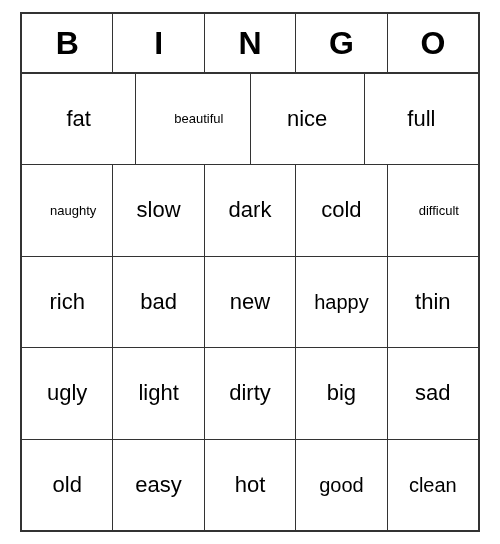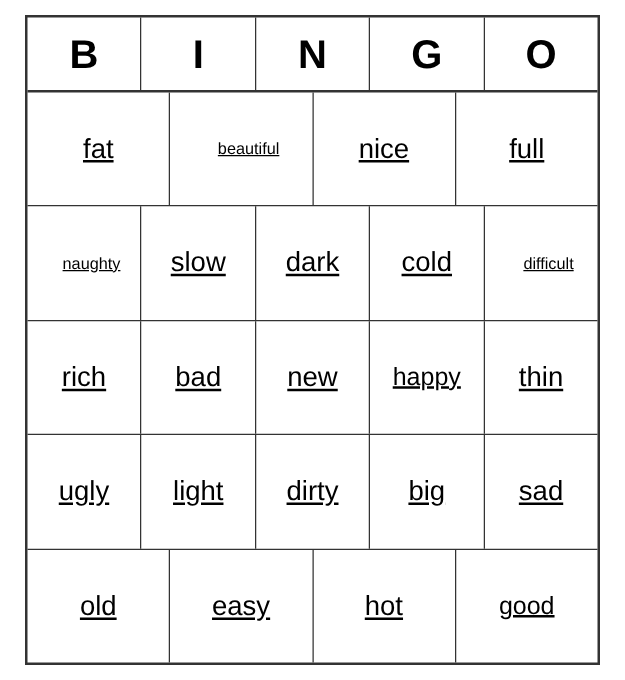--- a/index.html
+++ b/index.html
@@ -49,21 +49,20 @@
     .bingo-grid {
       display: flex;
       flex-direction: column;
       flex: 1;
     }
 
     .bingo-row {
       display: flex;
       flex: 1;
       border-bottom: 1px solid #333;
-      text-decoration: underline;
     }
 
     .bingo-row:last-child {
       border-bottom: none;
     }
 
     .bingo-cell {
       flex: 1;
       display: flex;
       align-items: center;
@@ -174,15 +173,18 @@
         </div>
         <div class="bingo-cell">
           <span class="cell-text large">easy</span>
         </div>
         <div class="bingo-cell">
           <span class="cell-text large">hot</span>
         </div>
         <div class="bingo-cell">
           <span class="cell-text">good</span>
         </div>
+        <div class="bingo-cell">
+          <span class="cell-text">clean</span>
+        </div>
       </div>
     </div>
 </div>
 
 </body></html>

